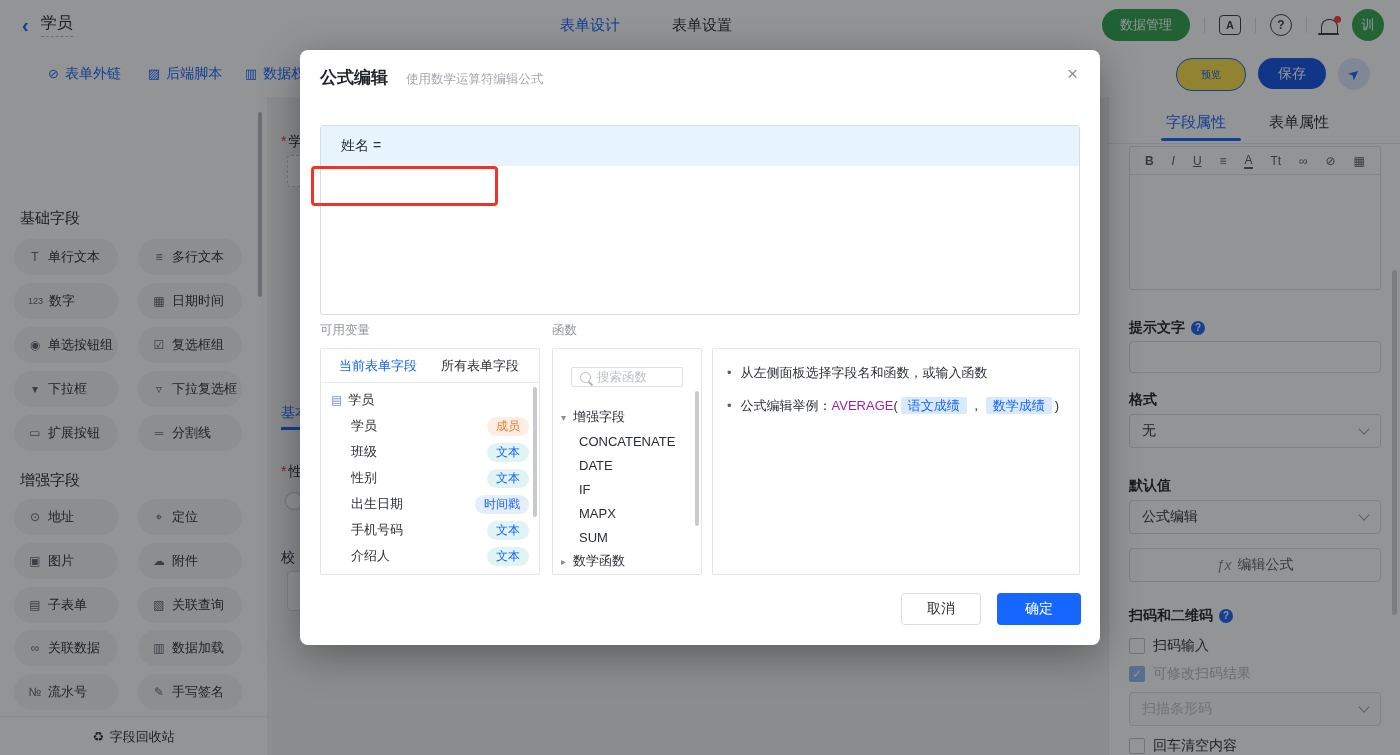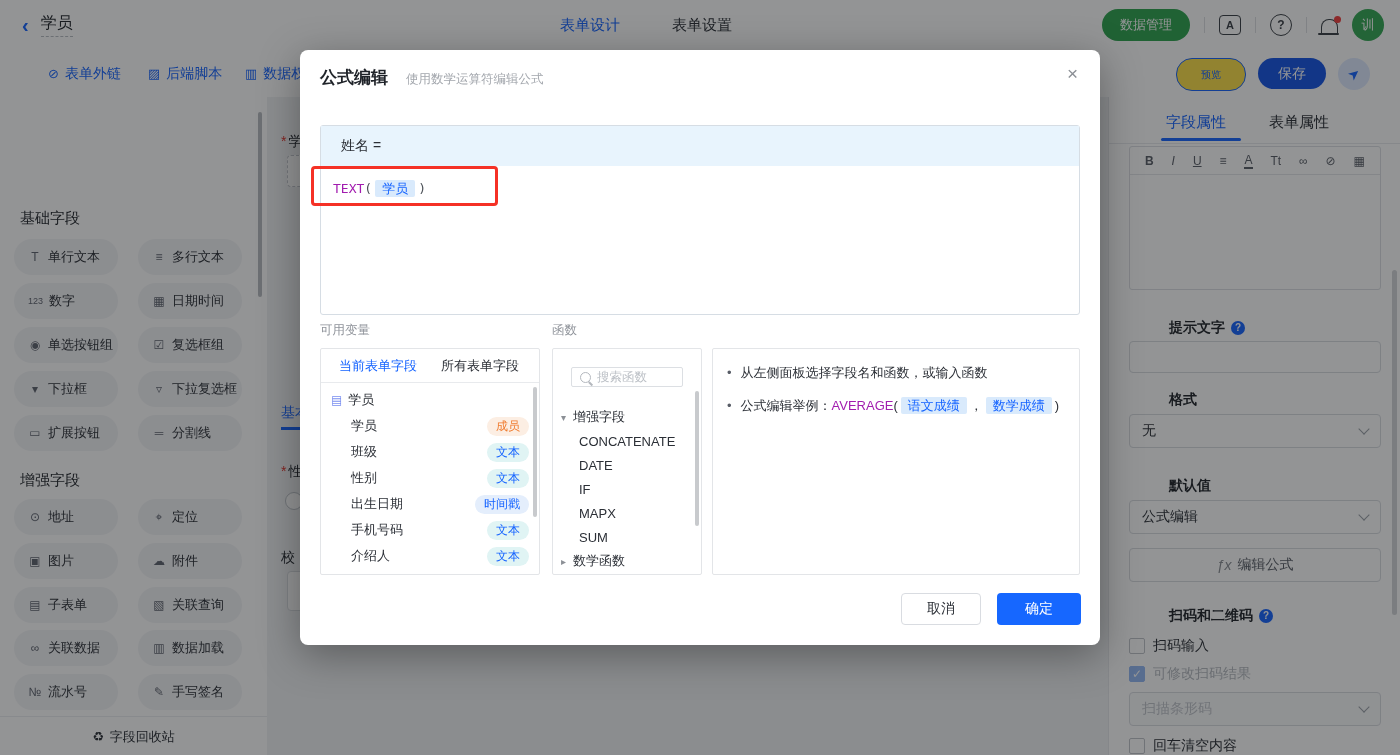--- a/index.html
+++ b/index.html
@@ -57,21 +57,21 @@
   .cv-input{position:absolute;background:#fff;border:1px solid #d9dce1;border-radius:4px;}
   
   .rpanel{left:1108px;top:97px;width:292px;height:658px;background:#ffffff;border-left:1px solid #e6e8eb;}
   .rtabs{position:absolute;left:0;top:8px;width:292px;height:38px;border-bottom:1px solid #e8eaed;}
   .rtab{position:absolute;top:8px;font-size:15px;color:#2b2f36;cursor:pointer;}
   .rtab.active{color:#1664ff;}
   .rtab-line{position:absolute;top:33px;height:3px;background:#1664ff;border-radius:2px;}
   .editor-box{position:absolute;left:20px;top:49px;width:252px;height:144px;border:1px solid #dcdfe3;border-radius:3px;box-sizing:border-box;}
   .editor-toolbar{height:27px;border-bottom:1px solid #e4e6ea;display:flex;align-items:center;justify-content:space-around;padding:0 6px;}
   .ric{font-size:12px;color:#585d66;cursor:pointer;}
-  .rlabel{position:absolute;font-size:14px;font-weight:bold;color:#1f2329;margin-left:40px;}
+  .rlabel{position:absolute;font-size:14px;font-weight:bold;color:#1f2329;}
   .qmark{display:inline-block;width:14px;height:14px;border-radius:50%;background:#1664ff;color:#fff;font-size:10px;
     text-align:center;line-height:14px;font-weight:bold;margin-left:6px;vertical-align:1px;}
   .rinput{position:absolute;left:20px;width:252px;height:32px;border:1px solid #d9dce1;border-radius:4px;background:#fff;box-sizing:border-box;}
   .rselect{position:absolute;left:20px;width:252px;height:34px;border:1px solid #d9dce1;border-radius:4px;background:#fff;
     box-sizing:border-box;display:flex;align-items:center;justify-content:space-between;padding:0 12px;font-size:14px;color:#2b2f36;cursor:pointer;}
   .chev{width:7px;height:7px;border-right:1.5px solid #9aa0a8;border-bottom:1.5px solid #9aa0a8;transform:rotate(45deg);margin-top:-4px;}
   .rbtn{position:absolute;left:20px;width:252px;height:34px;border:1px solid #d9dce1;border-radius:4px;background:#fff;
     box-sizing:border-box;display:flex;align-items:center;justify-content:center;gap:6px;font-size:14px;color:#585d66;cursor:pointer;}
   .cbrow{position:absolute;left:20px;display:flex;align-items:center;gap:8px;font-size:14px;color:#2b2f36;cursor:pointer;}
   .cbox{width:16px;height:16px;border:1px solid #bfc3c9;border-radius:2px;background:#fff;box-sizing:border-box;}
@@ -335,23 +335,20 @@
 
   <div class="abs modal">
     <span class="m-title">公式编辑</span>
     <span class="m-sub">使用数学运算符编辑公式</span>
     <span class="m-close">×</span>
 
     <div class="f-box">
       <div class="f-head">
           <span>姓名 =</span>
         </div>
-      <div class="f-code">
-        <span class="kw">TEXT</span><span>(</span><span class="chip">学员</span><span>)</span>
-      </div>
     </div>
     <div class="red-rect"></div>
 
     <span class="m-seclabel" style="left:20px;top:272px;">可用变量</span>
     <span class="m-seclabel" style="left:252px;top:272px;">函数</span>
 
     <div class="panel" style="left:20px;top:298px;width:220px;height:227px;">
       <div class="v-tabs">
         <span class="v-tab active">当前表单字段</span>
         <span class="v-tab">所有表单字段</span>

